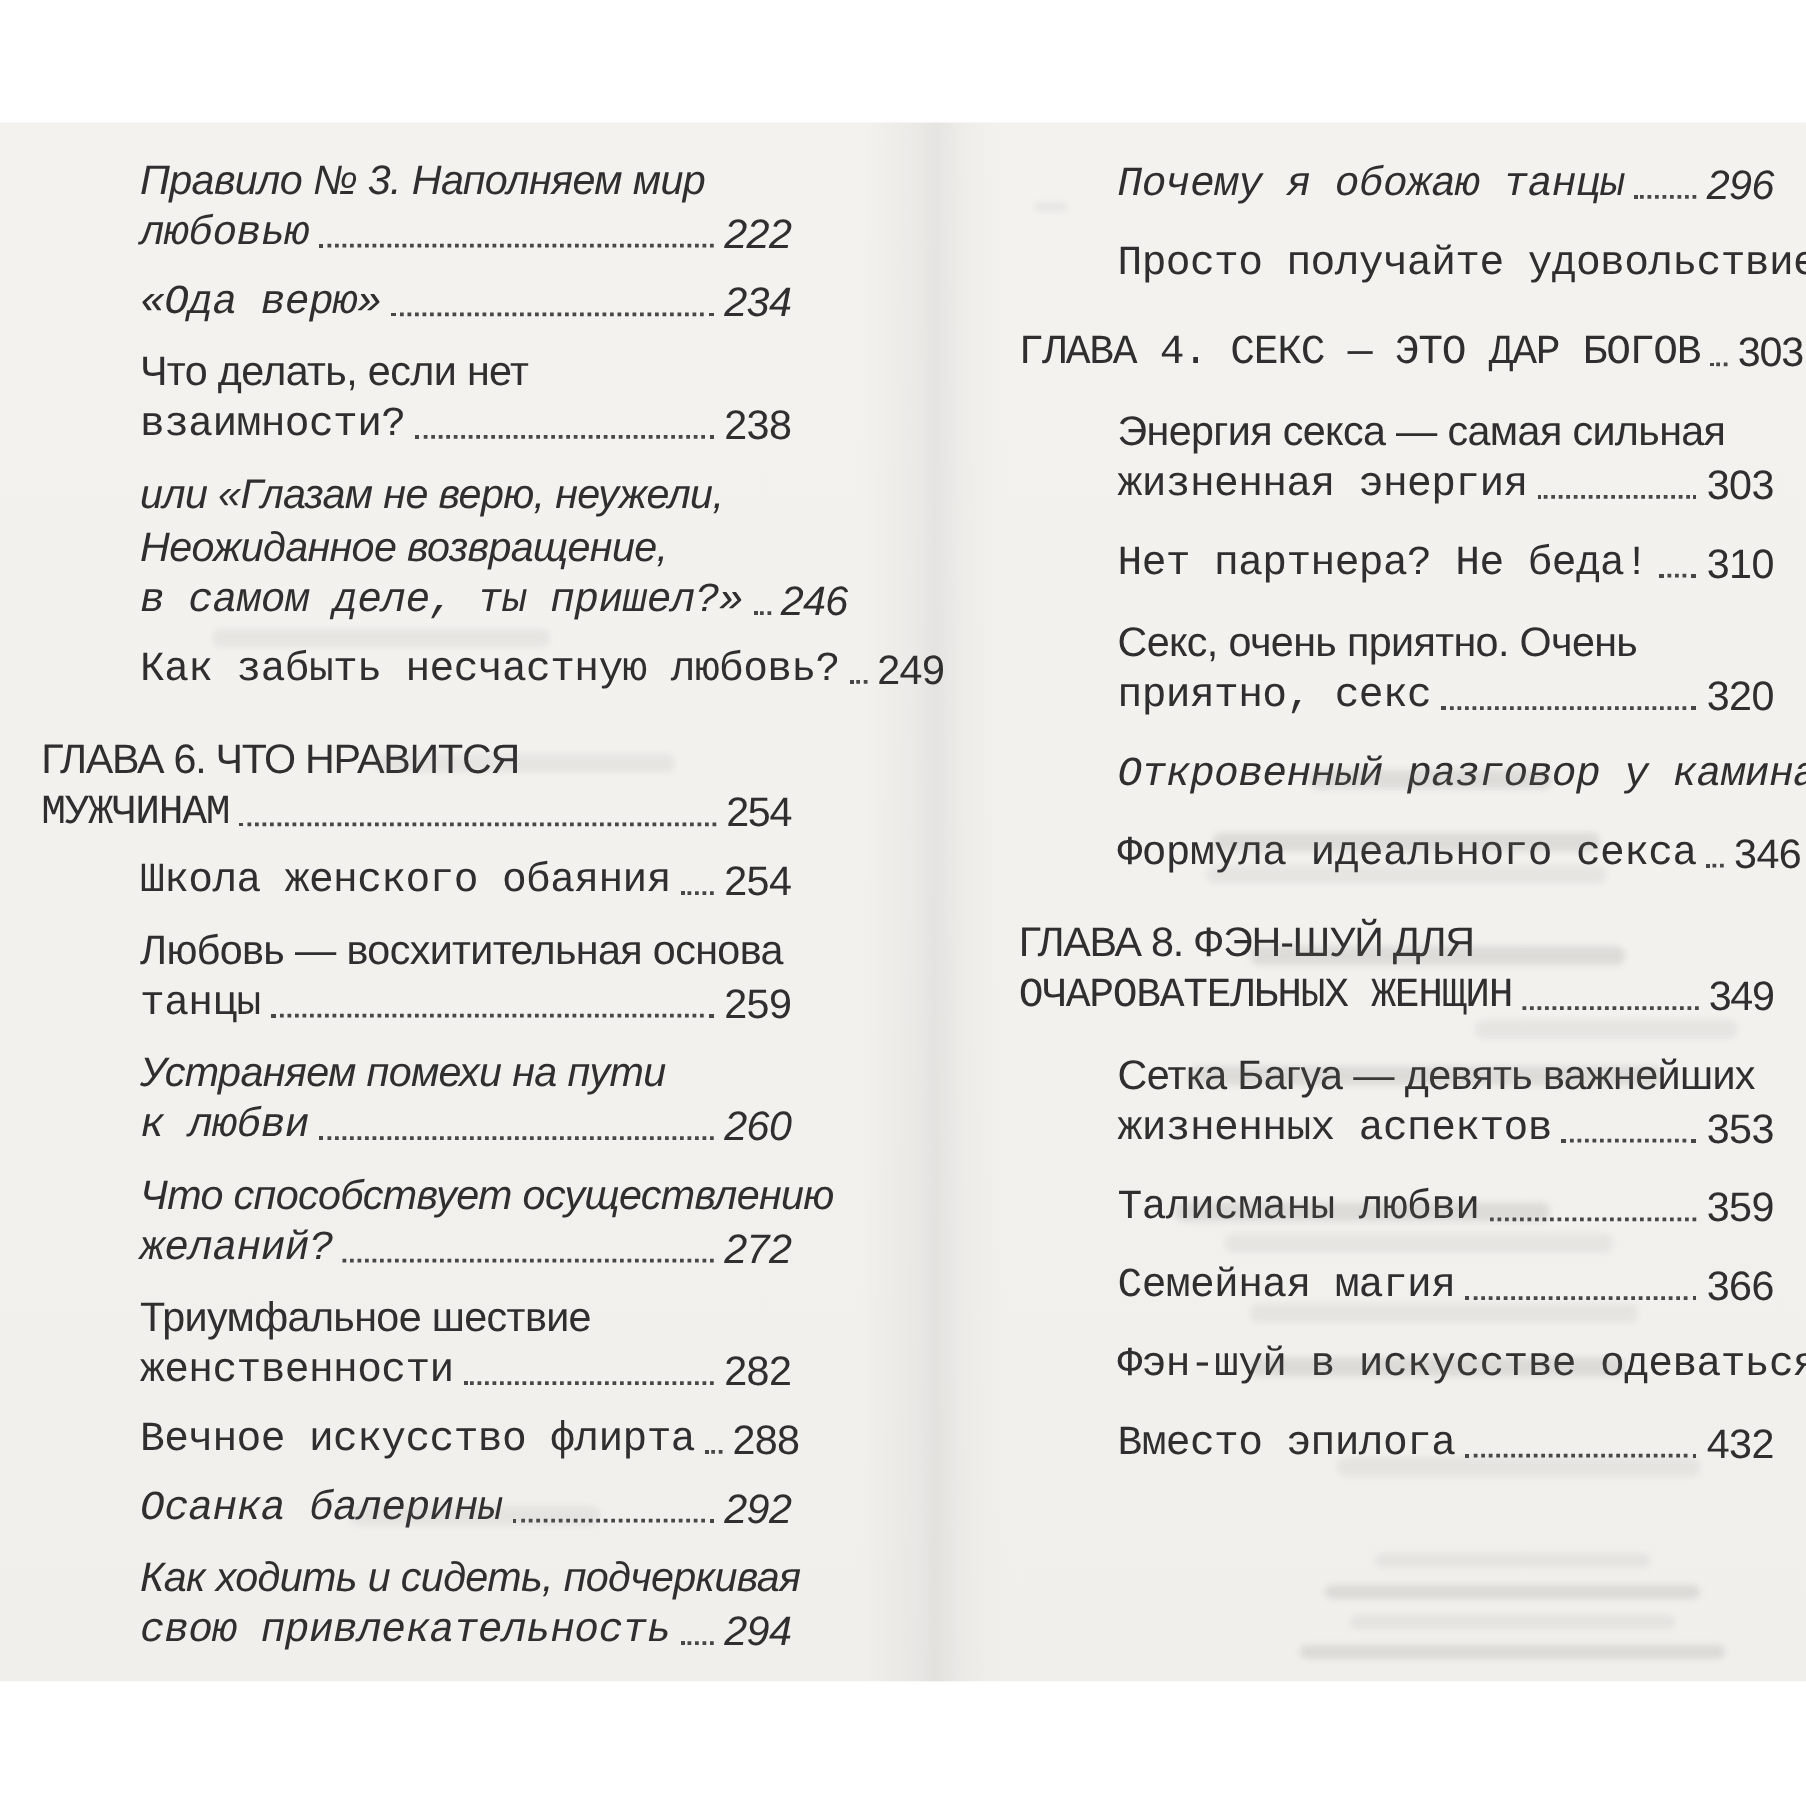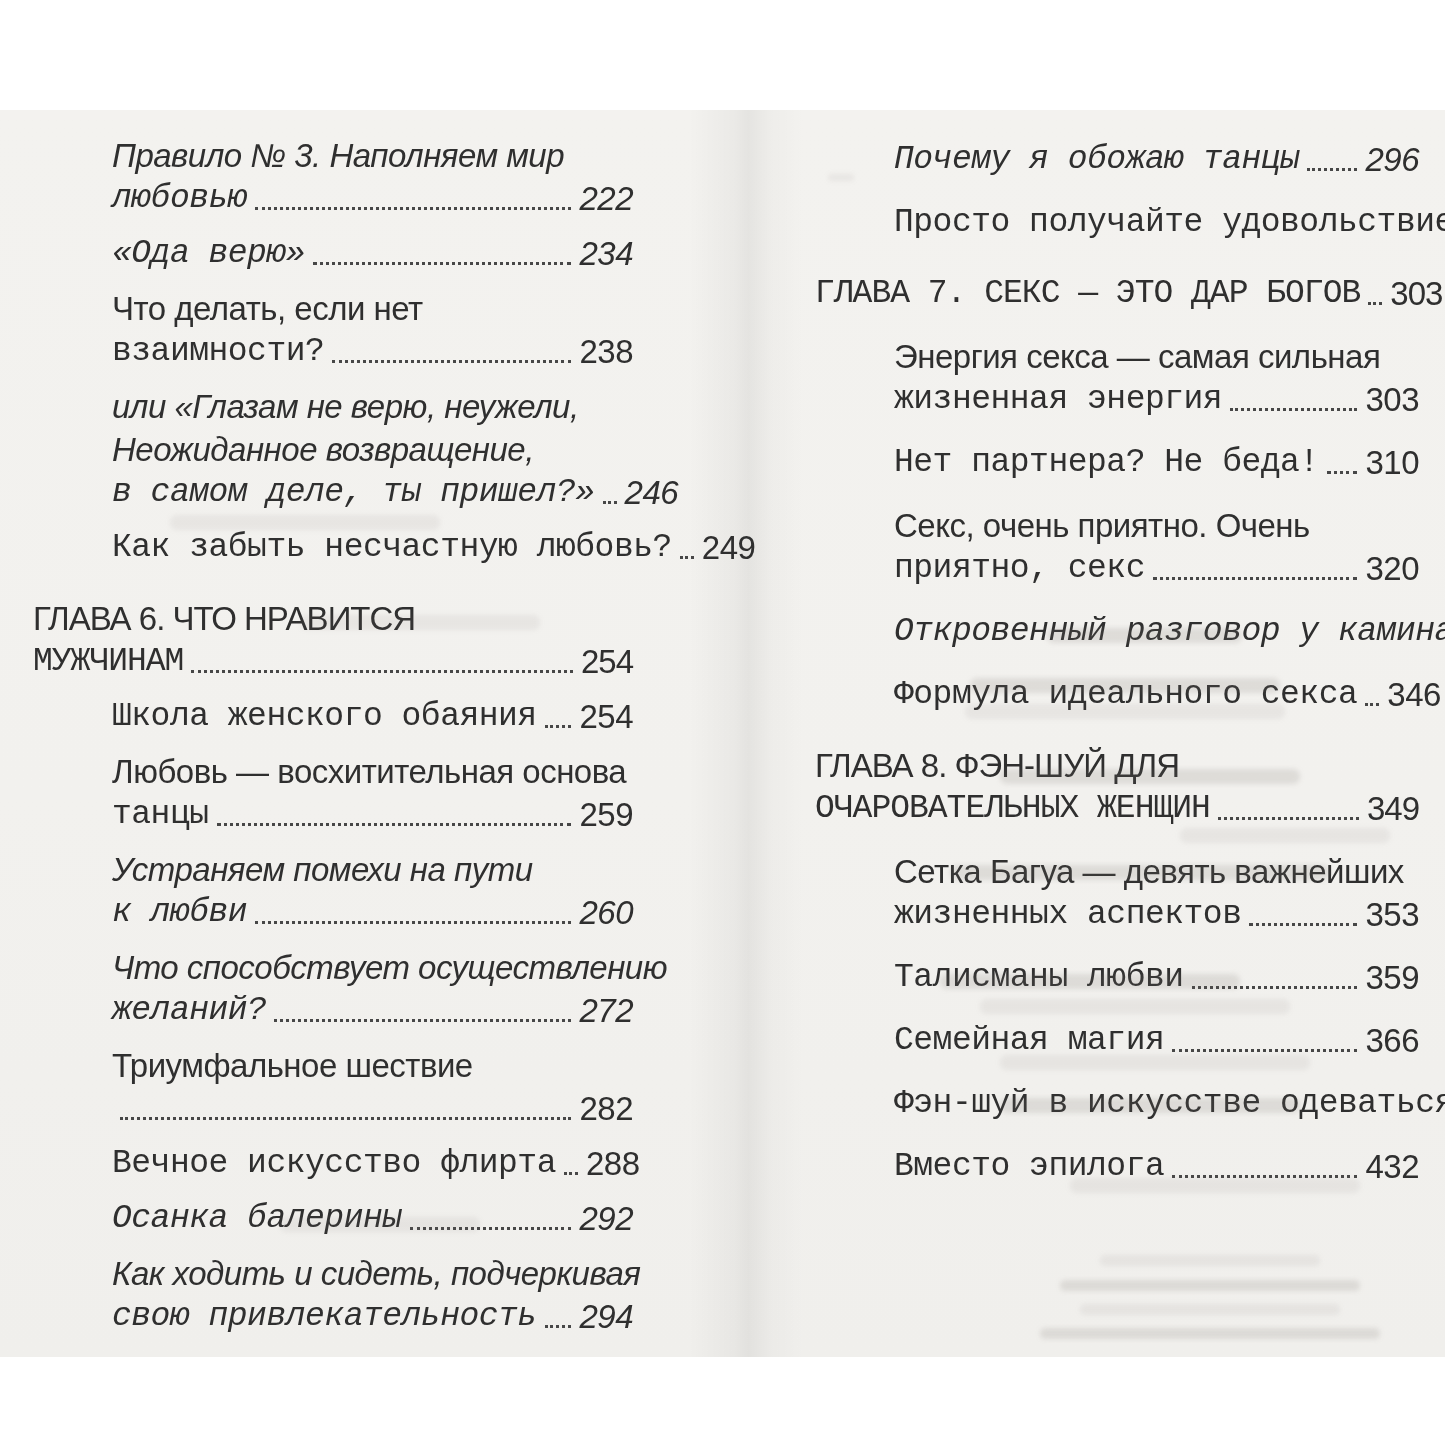--- a/index.html
+++ b/index.html
@@ -5,21 +5,20 @@
   html,body{margin:0;padding:0;}
   body{
     width:1445px;height:1445px;background:#ffffff;
     font-family:"Liberation Sans", sans-serif;
     -webkit-font-smoothing:antialiased;
   }
   .photo{position:relative;width:1445px;height:1445px;background:#ffffff;overflow:hidden;}
   .spread{
     position:absolute;left:0;top:98px;width:1445px;height:1247px;
     background:linear-gradient(180deg,#f3f2ef 0%,#f2f1ee 55%,#f0efec 100%);
-    margin-top:12px;
   }
   .gutter{
     position:absolute;left:688px;top:0;width:116px;height:100%;
     background:linear-gradient(90deg,rgba(0,0,0,0) 0%,rgba(0,0,0,0.035) 40%,rgba(0,0,0,0.06) 52%,rgba(0,0,0,0.02) 72%,rgba(0,0,0,0) 100%);
     pointer-events:none;
   }
   .col{position:absolute;top:0;}
   .col-left{left:33px;width:600px;padding-top:24px;}
   .col-right{left:815px;width:604px;padding-top:28px;}
 
@@ -131,20 +130,21 @@
           <div class="toc-line">Что способствует осуществлению</div>
           <div class="toc-line lastline">
             <span class="txt">желаний?</span>
             <span class="leader"></span>
             <span class="pg">272</span>
           </div>
         </div>
         <div class="toc-entry">
           <div class="toc-line">Триумфальное шествие</div>
           <div class="toc-line lastline">
+            <span class="txt">женственности</span>
             <span class="leader"></span>
             <span class="pg">282</span>
           </div>
         </div>
         <div class="toc-entry">
           <div class="toc-line lastline">
             <span class="txt">Вечное искусство флирта</span>
             <span class="leader"></span>
             <span class="pg">288</span>
           </div>
@@ -175,21 +175,21 @@
         </div>
         <div class="toc-entry">
           <div class="toc-line lastline">
             <span class="txt">Просто получайте удовольствие</span>
             <span class="leader"></span>
             <span class="pg">300</span>
           </div>
         </div>
         <div class="toc-entry chapter">
           <div class="toc-line lastline">
-            <span class="txt">ГЛАВА 7. СЕКС — ЭТО ДАР БОГОВ</span>
+            <span class="txt">ГЛАВА 4. СЕКС — ЭТО ДАР БОГОВ</span>
             <span class="leader"></span>
             <span class="pg">303</span>
           </div>
         </div>
         <div class="toc-entry">
           <div class="toc-line">Энергия секса — самая сильная</div>
           <div class="toc-line lastline">
             <span class="txt">жизненная энергия</span>
             <span class="leader"></span>
             <span class="pg">303</span>

